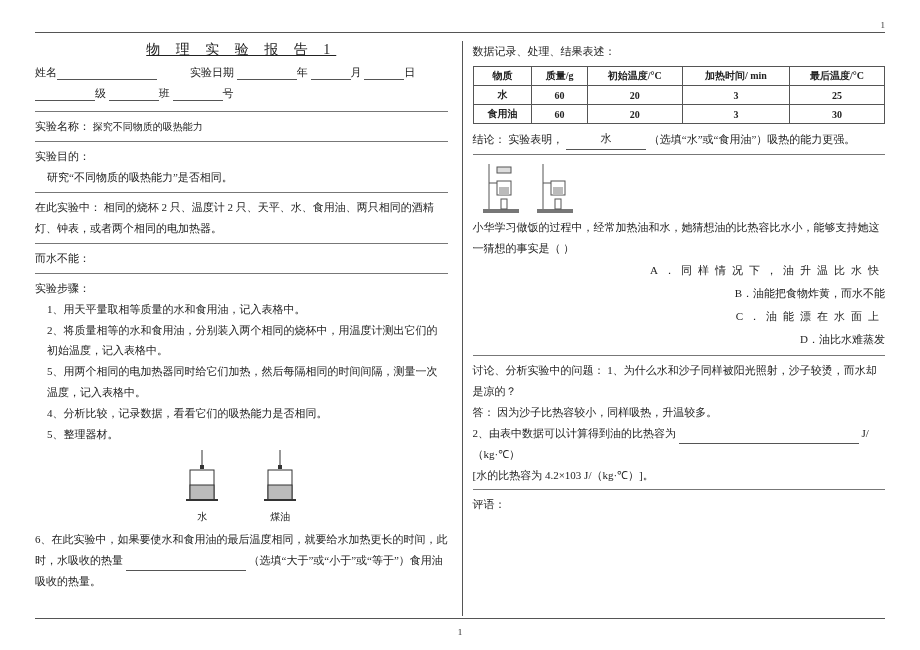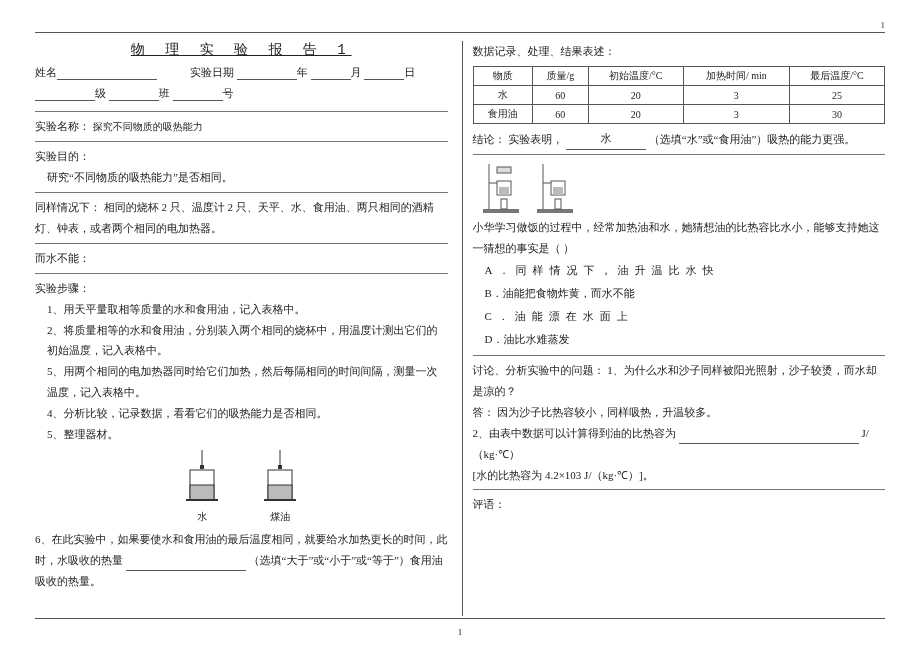--- a/index.html
+++ b/index.html
@@ -19,38 +19,37 @@
     gap: 14px;
     height: 575px;
   }
   .col { flex: 1; display: flex; flex-direction: column; }
   .title {
     text-align: center;
     font-size: 14px;
     letter-spacing: 6px;
     margin-bottom: 6px;
     text-decoration: underline;
-    font-family: Liberation Mono, monospace;
   }
   .blank { display: inline-block; border-bottom: 1px solid #555; vertical-align: bottom; } .w40 { width: 40px; } .w50 { width: 50px; }
   .w60 { width: 60px; } .w80 { width: 80px; } .w100 { width: 100px; }
   .w120 { width: 120px; } .w180 { width: 180px; }
   .headerline { font-size: 11px; margin-bottom: 6px; text-align: left; }
   .sep { border-top: 1px solid #777; margin: 4px 0; }
   .section-head { font-size: 11px; margin: 3px 0; }
   .big { font-size: 10px; }
   .content { font-size: 11px; line-height: 1.9; }
   .indent { padding-left: 12px; }
   table.data { border-collapse: collapse; width: 100%; margin: 4px 0; }
-  table.data th, table.data td { border: 1px solid #555; padding: 2px 4px; font-size: 10px; text-align: center; font-weight: normal; }
+  table.data th, table.data td { border: 1px solid #555; padding: 2px 4px; font-size: 10px; text-align: center; font-weight: bold; }
   .spaced { letter-spacing: 6px; }
   .beakers { display: flex; justify-content: center; gap: 30px; margin: 5px 0; }
   svg { display: block; }
   .rightimgs { float: right; display: flex; gap: 8px; margin-left: 6px; }
-  .ans-opts { line-height: 2.1; }
+  .ans-opts { line-height: 2.1; text-align: right; }
   .footer { text-align: center; font-size: 9px; margin-top: 4px; }
 </style>
 </head>
 <body>
 
 <div class="pageno">1</div>
 <hr class="hr-top">
 
 <div class="two-col">
 
@@ -74,21 +73,21 @@
     <div class="sep"></div>
     <div class="section-head">
       <span>实验名称：</span>
       <span class="big">探究不同物质的吸热能力</span>
     </div>
     <div class="sep"></div>
     <div class="section-head">实验目的：</div>
     <div class="content indent big">研究“不同物质的吸热能力”是否相同。</div>
     <div class="sep"></div>
     <div class="content">
-      <span>同样情况下：</span>
+      <span>在此实验中：</span>
       <span>相同的烧杯 2 只、温度计 2 只、天平、水、食用油、两只相同的酒精灯、钟表，或者两个相同的电加热器。</span>
     </div>
     <div class="sep"></div>
     <div class="section-head">而水不能：</div>
     <div class="sep"></div>
     <div class="section-head">实验步骤：</div>
     <div class="content indent">
       <div>1、用天平量取相等质量的水和食用油，记入表格中。</div>
       <div>2、将质量相等的水和食用油，分别装入两个相同的烧杯中，用温度计测出它们的初始温度，记入表格中。</div>
       <div>5、用两个相同的电加热器同时给它们加热，然后每隔相同的时间间隔，测量一次温度，记入表格中。</div>

